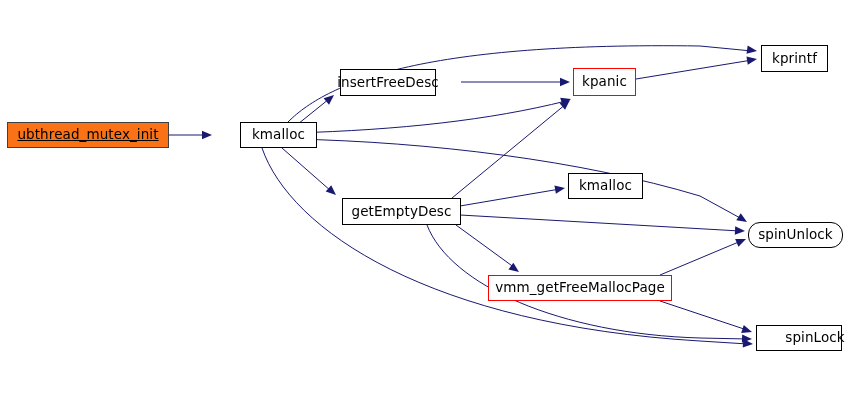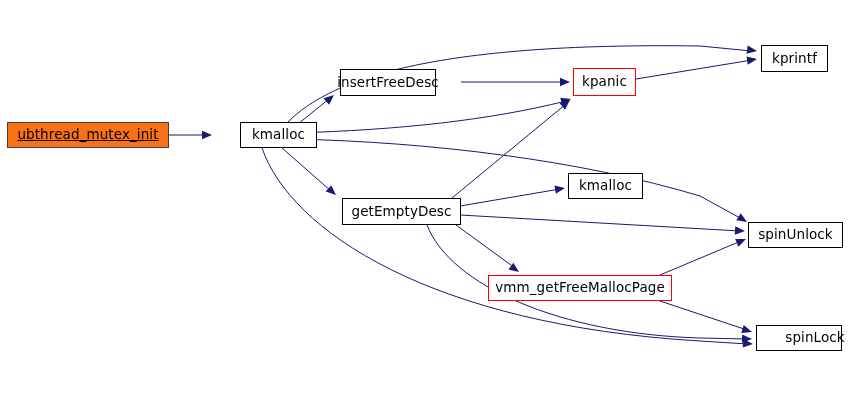--- a/index.html
+++ b/index.html
@@ -106,21 +106,21 @@
       </div>
       <div class="node" style="left: 761px; top: 45px; width: 67px; height: 27px;">
         <span class="node-label">kprintf</span>
       </div>
       <div class="node" style="left: 568px; top: 173px; width: 75px; height: 26px;">
         <span class="node-label">kmalloc</span>
       </div>
       <div class="node" style="left: 342px; top: 198px; width: 119px; height: 27px;">
         <span class="node-label">getEmptyDesc</span>
       </div>
-      <div class="node" style="left: 748px; top: 222px; width: 95px; height: 26px;">
+      <div class="node" style="left: 748px; top: 222px; width: 95px; height: 26px; border-radius: 12px;">
         <span class="node-label">spinUnlock</span>
       </div>
       <div class="node highlight" style="left: 488px; top: 275px; width: 184px; height: 26px;">
         <span class="node-label">vmm_getFreeMallocPage</span>
       </div>
       <div class="node" style="left: 756px; top: 325px; width: 86px; height: 26px; padding-left: 32px;">
         <span class="node-label">spinLock</span>
       </div>
     </div>
 

